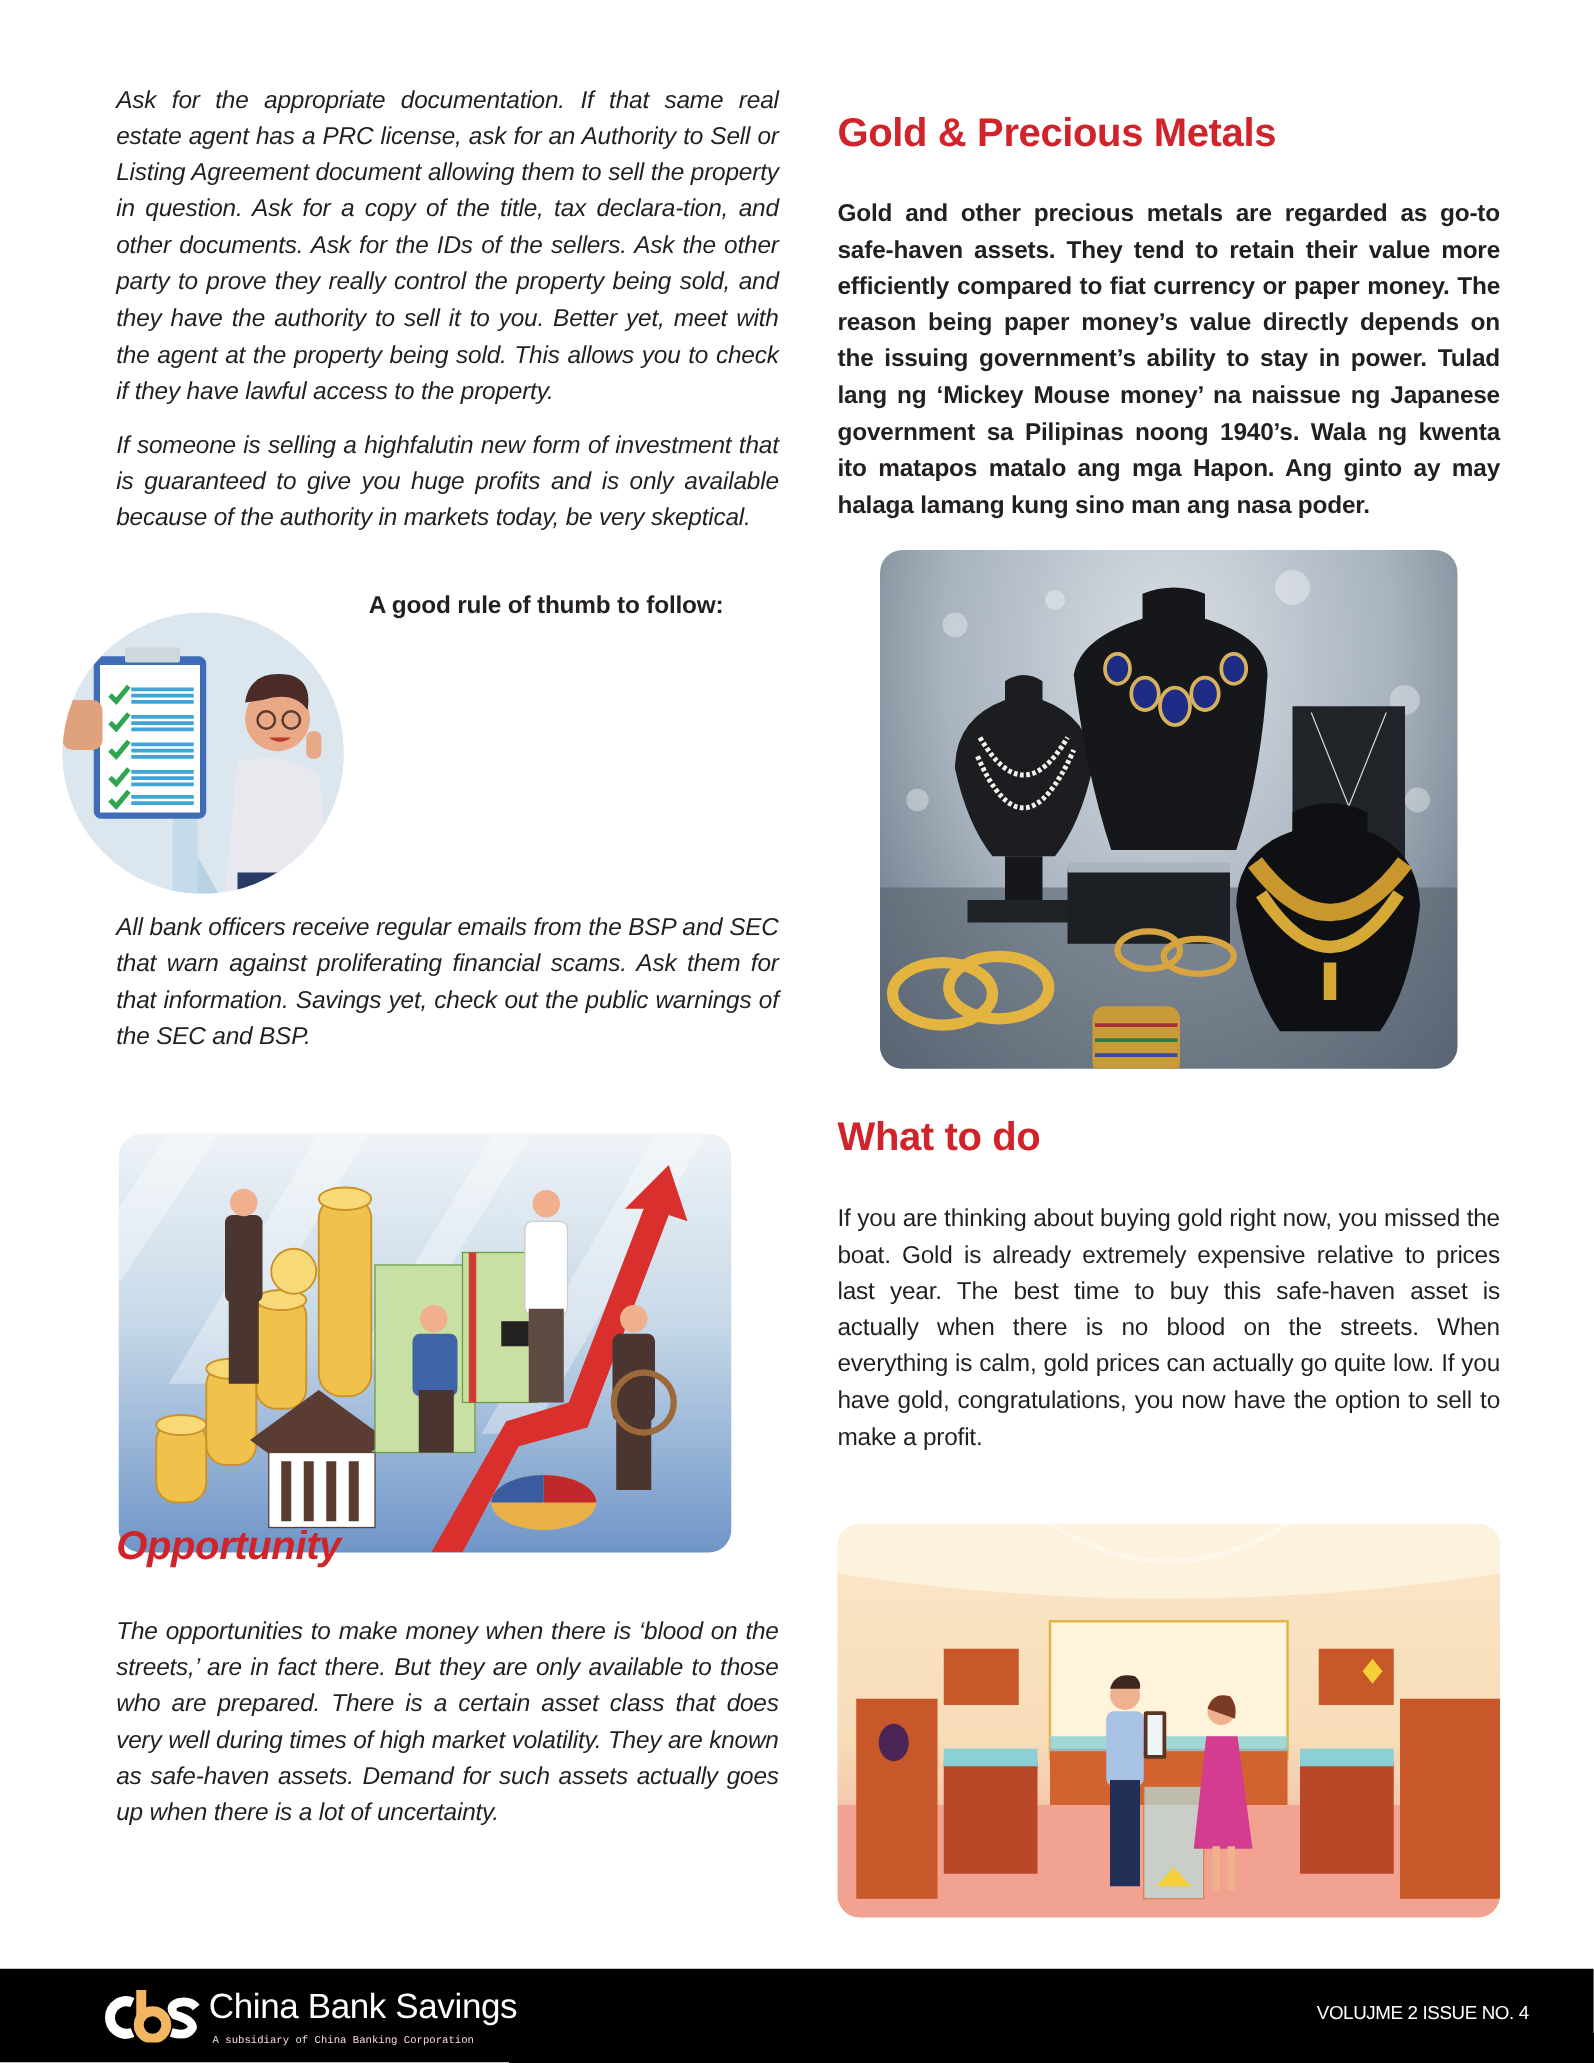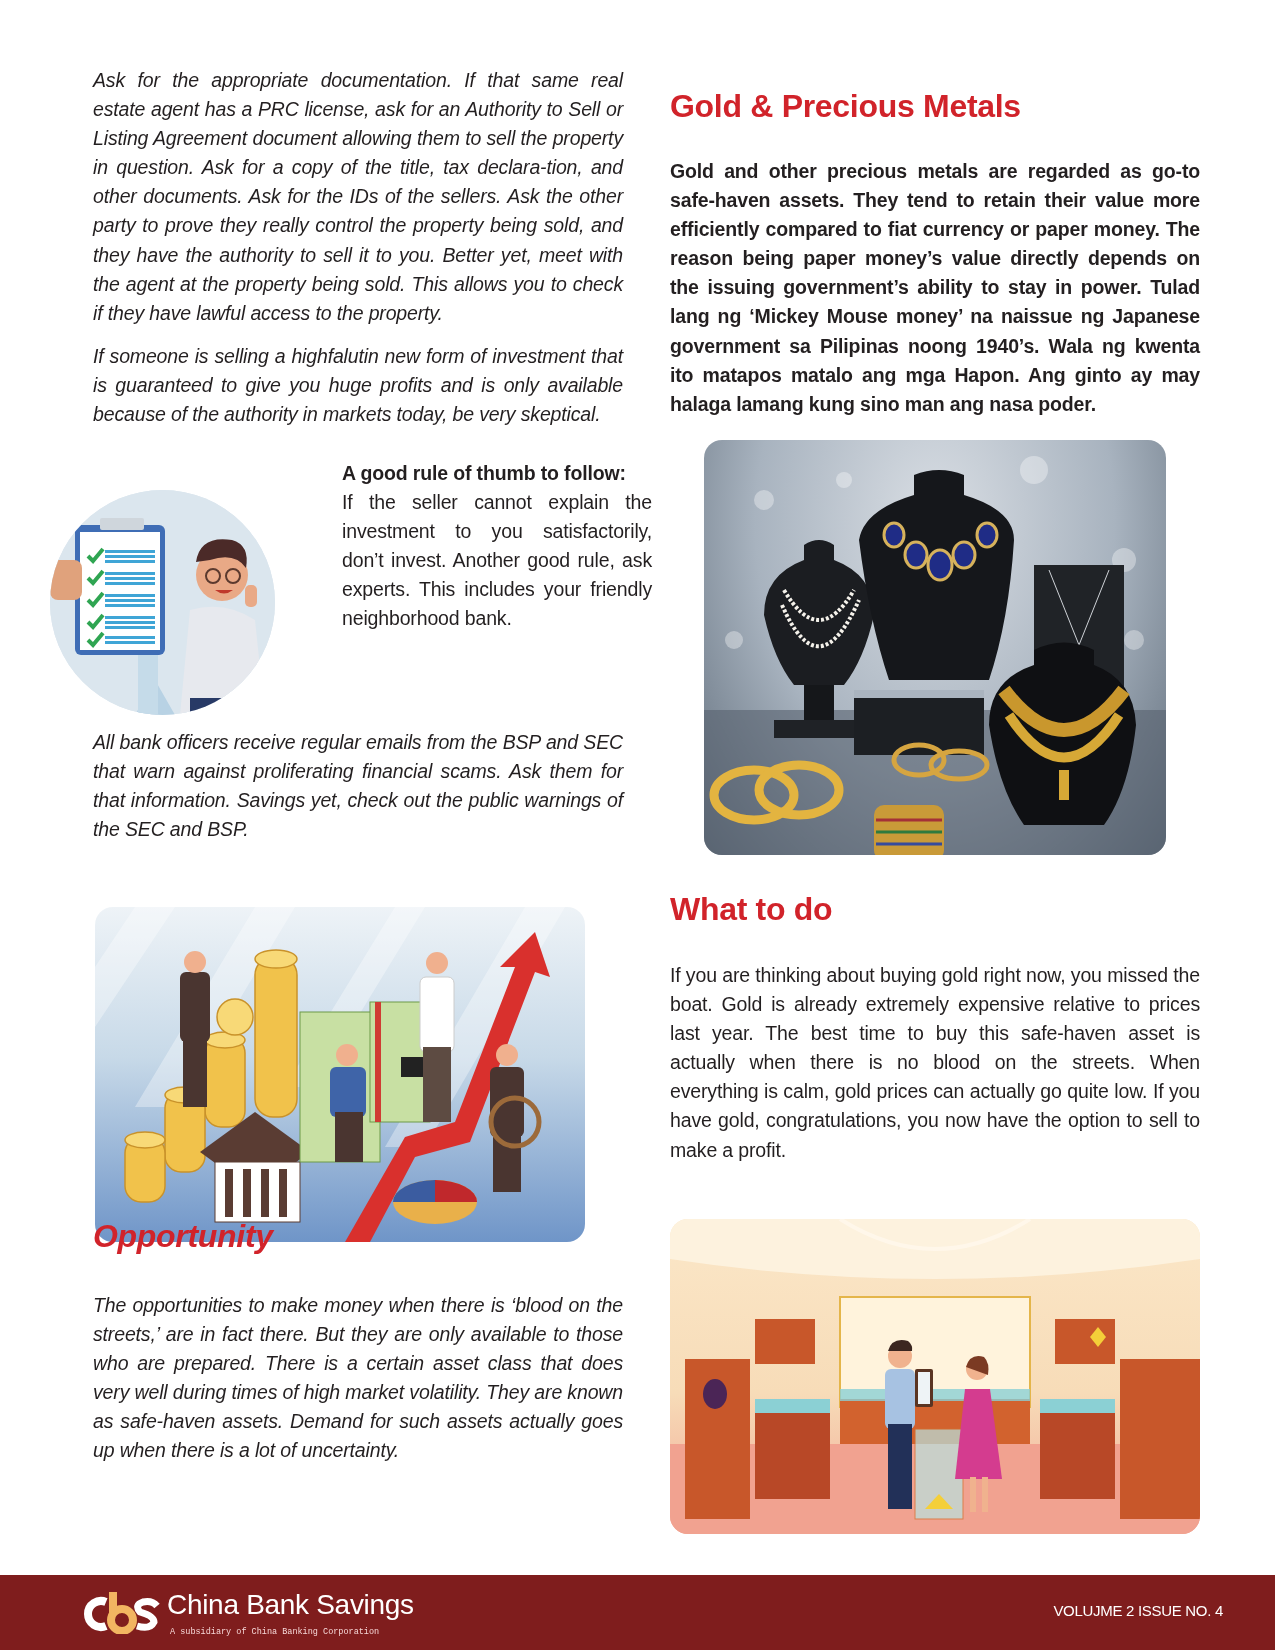--- a/index.html
+++ b/index.html
@@ -15,21 +15,21 @@
   p.body {
     margin: 0; font-size: 19.5px; line-height: 29.1px; text-align: justify;
     letter-spacing: -0.15px;
   }
   h2.sec {
     margin: 0; color: #d1232a; font-size: 32px; font-weight: bold; letter-spacing: -0.3px;
   }
   .img-card { position: absolute; border-radius: 18px; overflow: hidden; }
   .footer {
     position: absolute; left: 0; top: 1575px; width: 1275px; height: 75px;
-    background: #7f1d1d; color: #fff;
+    background: #000000; color: #fff;
   }
   .logo-text { position: absolute; left: 167px; top: 14px; font-size: 28px; letter-spacing: -0.3px; color: #fff; }
   .logo-sub { position: absolute; left: 170px; top: 52px; font-size: 8.5px; color: #f6d7d7; font-family: Liberation Mono, monospace; }
   .issue { position: absolute; right: 52px; top: 27px; font-size: 15px; letter-spacing: -0.3px; }
   .rule-title { font-weight: bold; }
 </style>
 </head>
 <body>
 
 <div class="col left" style="top:66px;">
@@ -78,24 +78,23 @@
     <circle cx="172" cy="85" r="26" fill="#e9a986"></circle>
     <path d="M146 72 Q150 45 182 50 Q200 55 196 78 Q185 62 160 70 Z" fill="#4b2a28"></path>
     <circle cx="163" cy="86" r="7" fill="none" stroke="#5b3a2e" stroke-width="2"></circle>
     <circle cx="183" cy="86" r="7" fill="none" stroke="#5b3a2e" stroke-width="2"></circle>
     <path d="M165 100 Q174 107 183 100" fill="#c0392b"></path>
     <rect x="195" y="95" width="12" height="22" rx="5" fill="#e9a986"></rect>
     <rect x="140" y="208" width="70" height="17" fill="#283a66"></rect>
   </svg>
 </div>
 
-<div style="position:absolute; left:295px; top:459px; width:310px;margin-left:47px;">
+<div style="position:absolute; left:295px; top:470px; width:310px;">
   <p class="body" style="margin:0;">
     <span class="rule-title">A good rule of thumb to follow:</span><br>
-    <span>If the seller cannot explain the investment to you satisfactorily, don’t invest. Another good rule, ask experts. This includes your friendly neighborhood bank.</span>
   </p>
 </div>
 
 <div class="col left" style="top:728px;">
   <p class="body">All bank officers receive regular emails from the BSP and SEC that warn against proliferating financial scams. Ask them for that information. Savings yet, check out the public warnings of the SEC and BSP.</p>
 </div>
 
 <div class="img-card" style="left:95px; top:907px; width:490px; height:335px; background:linear-gradient(180deg,#eef3f7 0%,#c7d9e8 45%,#6f95c8 100%);">
   <svg width="490" height="335" viewBox="0 0 490 335">
     <g opacity="0.35" fill="#ffffff">

